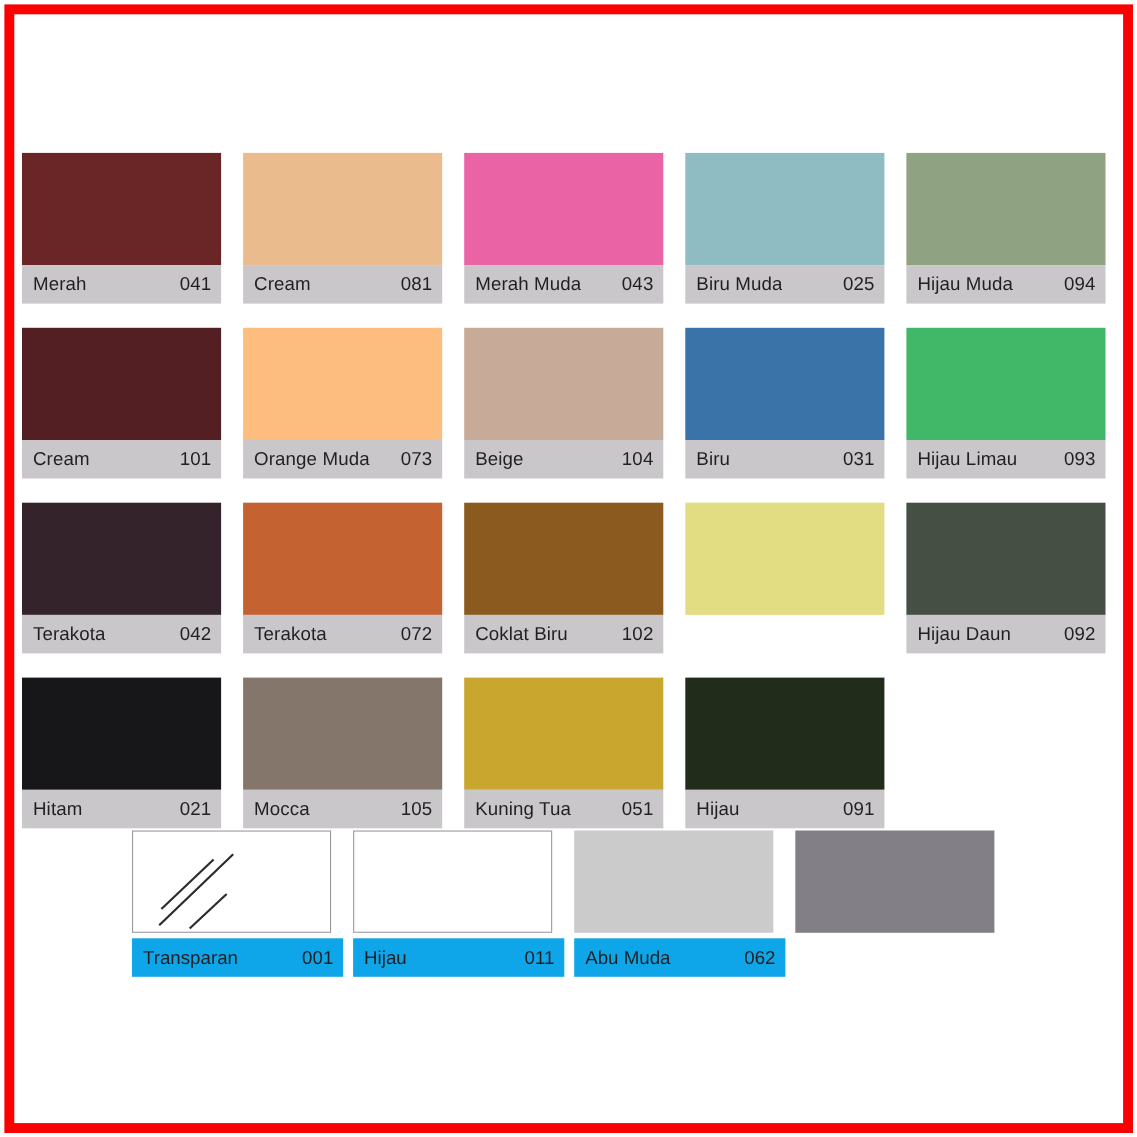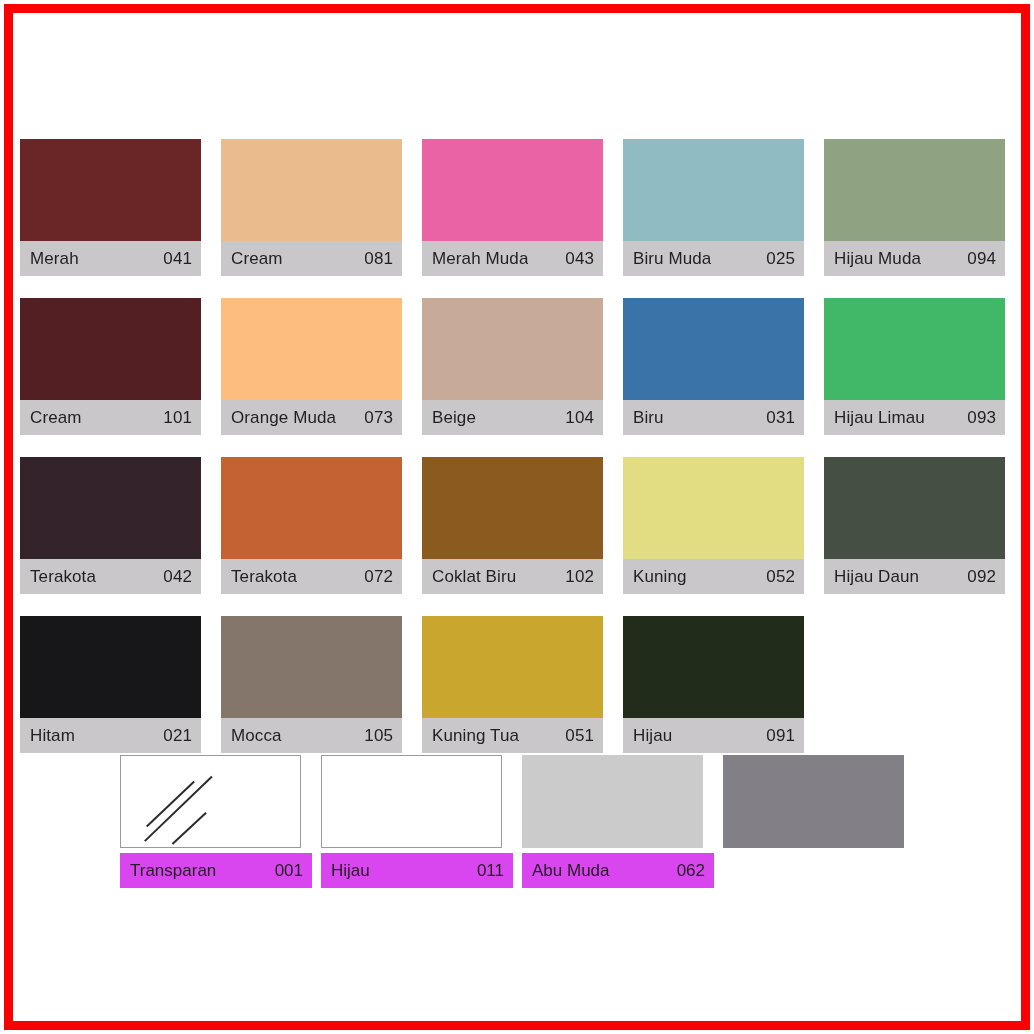--- a/index.html
+++ b/index.html
@@ -103,21 +103,21 @@
     overflow: hidden;
     display: block;
   }
   .bottom-color.outlined {
     border: 1px solid #9a9a9a;
     background: #ffffff;
   }
   .bottom-label {
     width: 192px;
     height: 35px;
-    background: #d946ef;
+    background: #0ea5e9;
     box-sizing: border-box;
     display: flex;
     align-items: center;
     justify-content: space-between;
     padding: 0 9px 0 10px;
     color: #231f20;
     font-size: 17px;
     white-space: nowrap;
     margin-top: 5px;
   }
@@ -229,24 +229,20 @@
           </div>
           <div class="swatch-cell">
             <div class="swatch-color" style="background: rgb(138, 90, 31);"></div>
             <div class="swatch-label">
               <span class="swatch-name">Coklat Biru</span>
               <span class="swatch-code">102</span>
             </div>
           </div>
           <div class="swatch-cell">
             <div class="swatch-color" style="background: rgb(226, 221, 131);"></div>
-            <div class="swatch-label">
-              <span class="swatch-name">Kuning</span>
-              <span class="swatch-code">052</span>
-            </div>
           </div>
           <div class="swatch-cell">
             <div class="swatch-color" style="background: rgb(69, 79, 68);"></div>
             <div class="swatch-label">
               <span class="swatch-name">Hijau Daun</span>
               <span class="swatch-code">092</span>
             </div>
           </div>
         </div>
         <div class="swatch-row">

